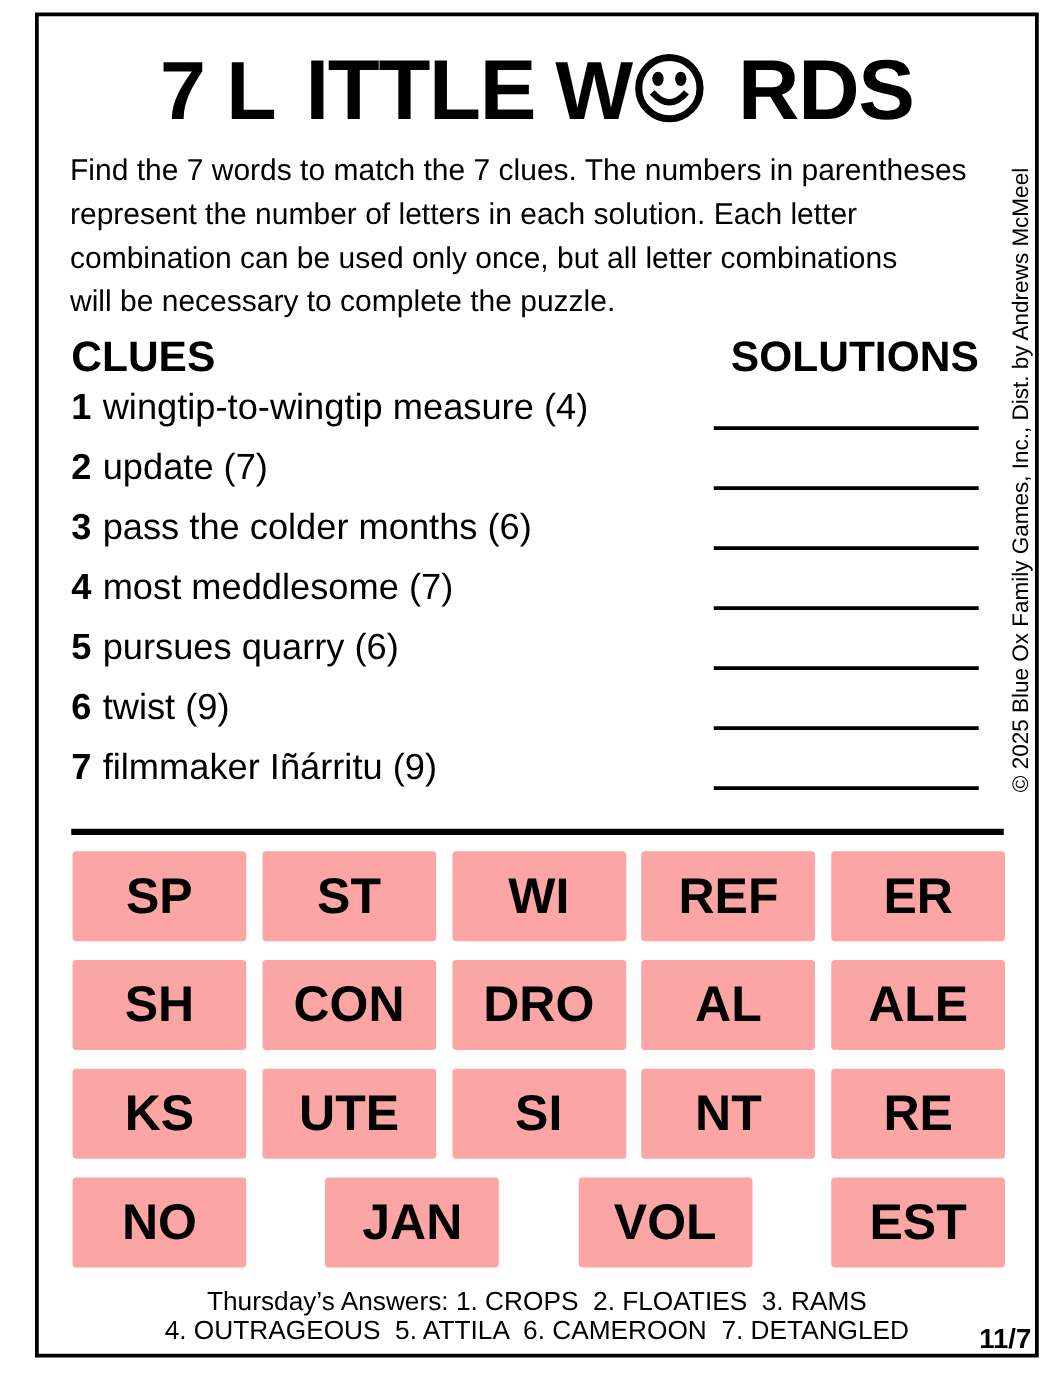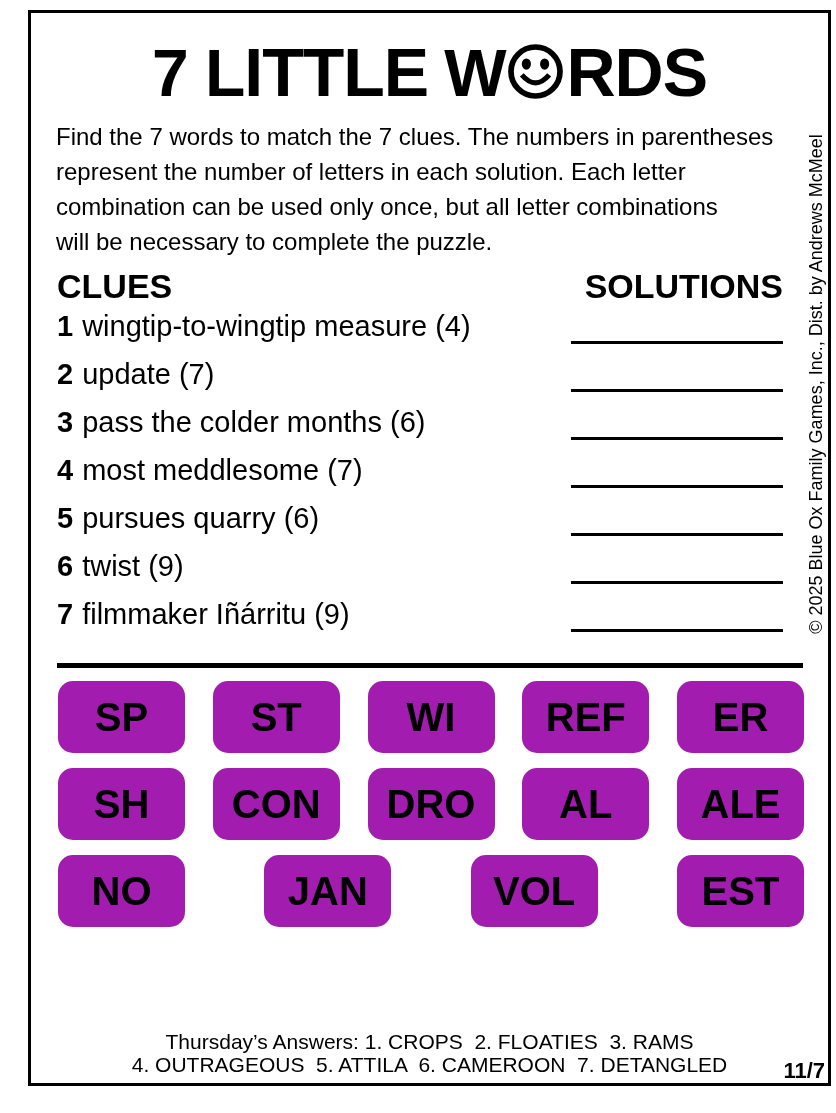--- a/index.html
+++ b/index.html
@@ -5,21 +5,21 @@
   html,body{margin:0;padding:0;background:#ffffff;}
   body{width:836px;height:1113px;position:relative;overflow:hidden;
        font-family:"Liberation Sans",sans-serif;color:#000;}
   .frame{position:absolute;left:28px;top:10px;width:797px;height:1070px;
          border:3px solid #000;background:#fff;}
 
   
   .title{position:absolute;left:0;top:12px;width:100%;text-align:center;
          font-weight:bold;line-height:94px;white-space:nowrap;letter-spacing:-1px;}
   .t-big{font-size:66px;}
-  .t-small{font-size:68px;}
+  .t-small{font-size:68px;margin-left:24px;}
   .t-gap{display:inline-block;width:16px;}
   .smiley{width:57px;height:57px;vertical-align:-4px;margin:0 2px;}
 
   
   .instructions{position:absolute;left:25px;top:106px;width:752px;
                 font-size:24px;line-height:35px;}
   .instructions div{white-space:nowrap;}
 
   
   .headers{position:absolute;left:26px;top:256px;width:726px;height:36px;
@@ -33,21 +33,21 @@
   .clue-num{font-weight:bold;margin-right:9px;}
   .solution-line{position:absolute;left:514px;right:0;bottom:6px;height:0;
                  border-bottom:3px solid #000;}
 
   
   .divider{position:absolute;left:26px;top:650px;width:746px;height:5px;background:#000;}
 
   
   .tiles{position:absolute;left:27px;top:668px;width:746px;}
   .tile-row{display:flex;justify-content:space-between;margin-bottom:15px;}
-  .tile{width:127px;height:72px;background:#a21caf;border-radius:15px;
+  .tile{width:139px;height:72px;background:#fca5a5;border-radius:3px;
         display:flex;align-items:center;justify-content:center;
         font-weight:bold;font-size:40px;}
 
   
   .footer{position:absolute;left:0;top:1017px;width:100%;text-align:center;
           font-size:21px;line-height:23px;}
   .footer div{white-space:pre;}
   .date-stamp{position:absolute;right:3px;bottom:1px;font-weight:bold;font-size:22px;line-height:22px;}
 
   
@@ -121,20 +121,27 @@
       <div class="tile">ER</div>
     </div>
     <div class="tile-row">
       <div class="tile">SH</div>
       <div class="tile">CON</div>
       <div class="tile">DRO</div>
       <div class="tile">AL</div>
       <div class="tile">ALE</div>
     </div>
     <div class="tile-row">
+      <div class="tile">KS</div>
+      <div class="tile">UTE</div>
+      <div class="tile">SI</div>
+      <div class="tile">NT</div>
+      <div class="tile">RE</div>
+    </div>
+    <div class="tile-row">
       <div class="tile">NO</div>
       <div class="tile">JAN</div>
       <div class="tile">VOL</div>
       <div class="tile">EST</div>
     </div>
   </div>
 
   <div class="footer">
     <div>Thursday’s Answers: 1. CROPS  2. FLOATIES  3. RAMS</div>
     <div>4. OUTRAGEOUS  5. ATTILA  6. CAMEROON  7. DETANGLED</div>

